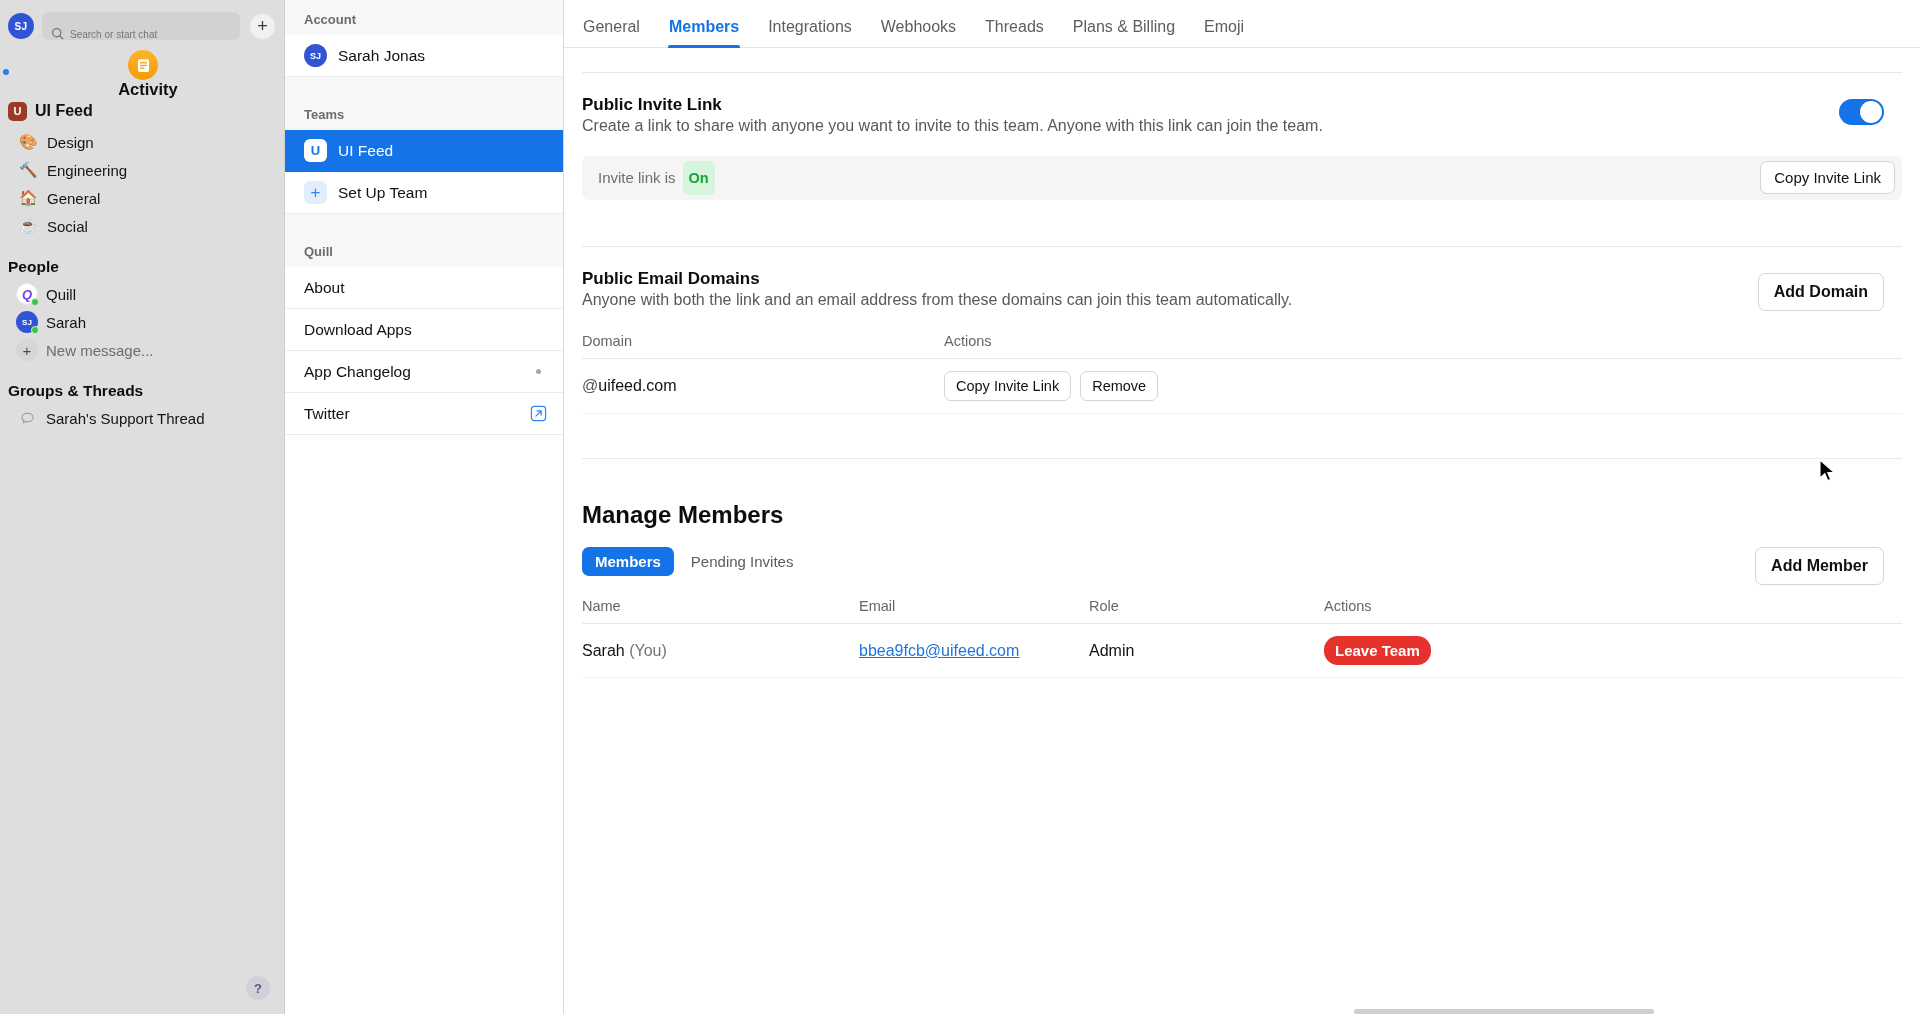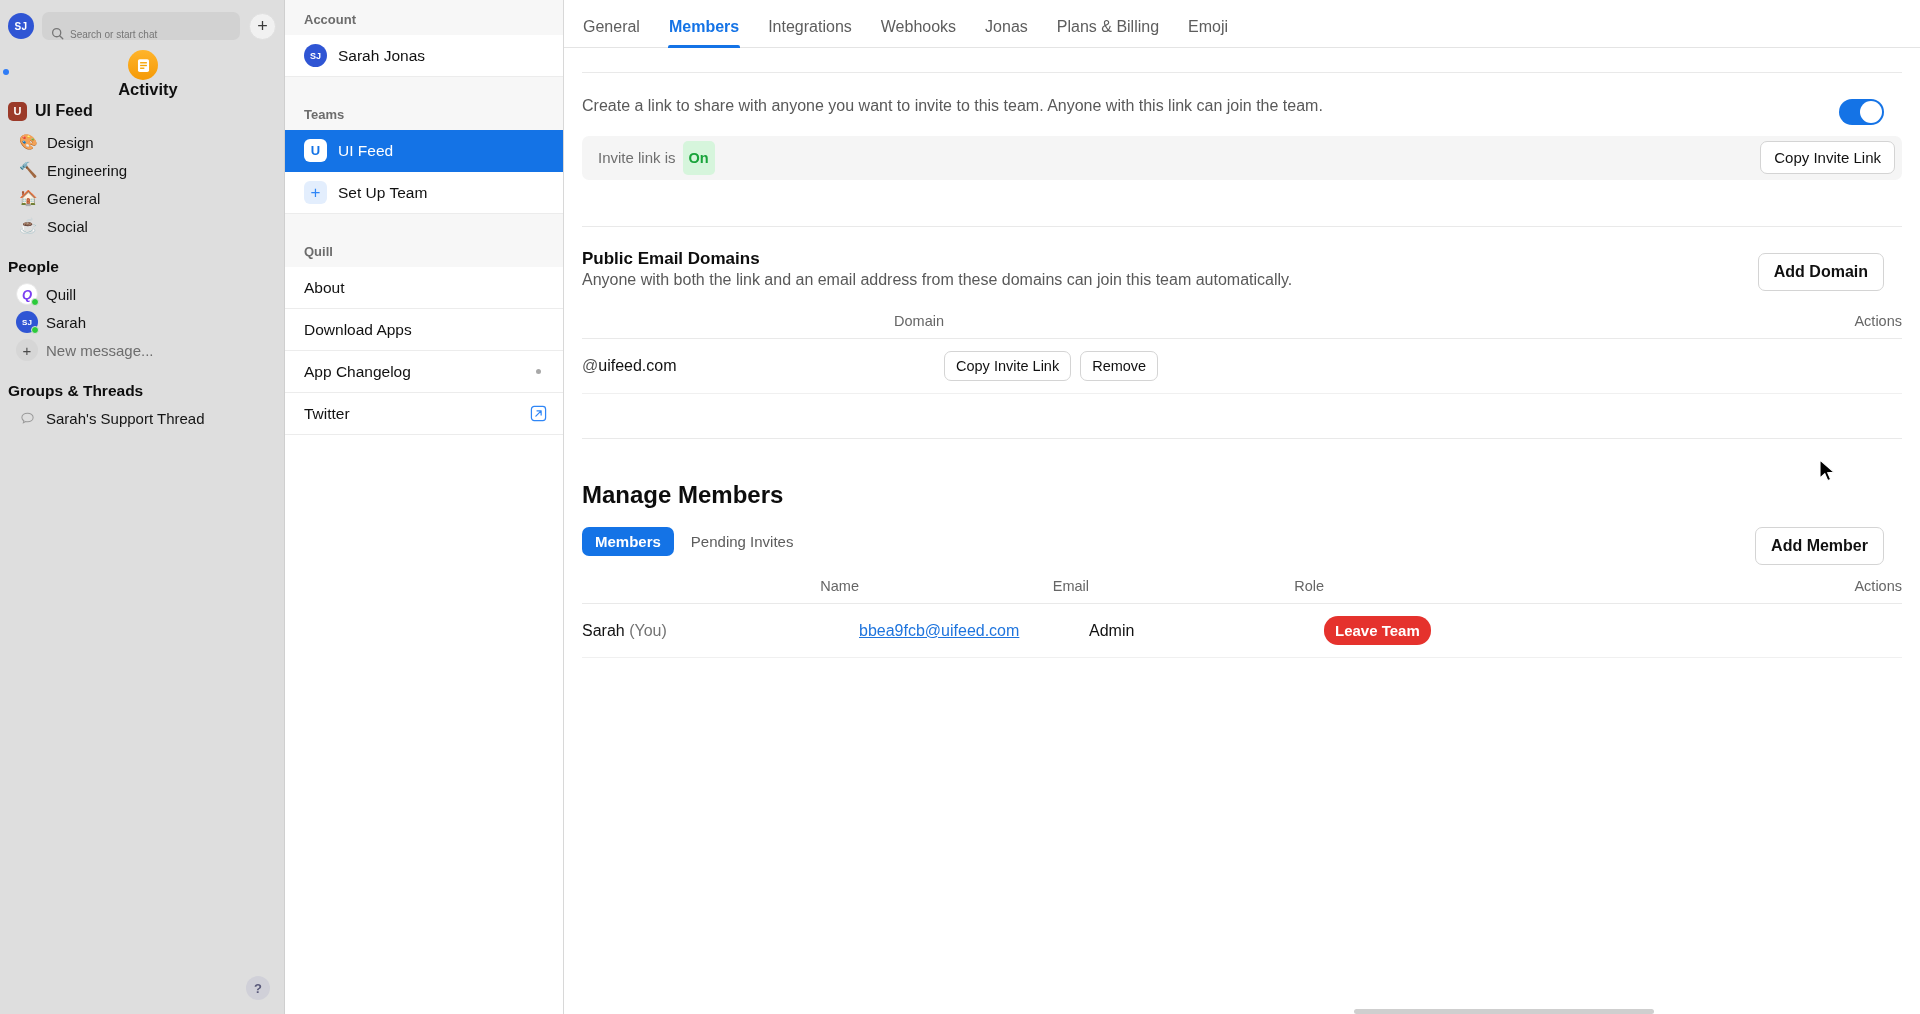--- a/index.html
+++ b/index.html
@@ -182,21 +182,21 @@
     font-size: 15px; color: #111; padding: 7px 13px;
     font-family: "Liberation Sans", sans-serif; white-space: nowrap;
   }
   .btn.sm { font-size: 14.5px; padding: 6px 11px; }
 
   .add-domain-btn { position: absolute; right: 18px; top: 26px; font-weight: 600; font-size: 16px; padding: 9px 15px; }
   .add-member-btn { position: absolute; right: 18px; top: 0; font-weight: 600; font-size: 16px; padding: 9px 15px; }
 
   table.tbl { width: 100%; border-collapse: collapse; margin-top: 22px; }
   table.tbl th {
-    text-align: right; font-size: 14.5px; font-weight: 400; color: #666;
+    text-align: left; font-size: 14.5px; font-weight: 400; color: #666;
     padding: 0 0 9px 0; border-bottom: 1px solid #e9e9e9;
   }
   table.tbl td { padding: 12px 0; font-size: 16px; color: #111; border-bottom: 1px solid #f0f0f0; vertical-align: middle; }
   .dom-at { color: #555; }
   .cell-actions { display: flex; gap: 9px; }
 
   .seg-wrap { display: flex; align-items: center; gap: 4px; margin-top: 18px; position: relative; }
   .seg {
     font-size: 15px; padding: 6px 13px; border-radius: 7px; color: #5d5d5d;
   }
@@ -350,31 +350,32 @@
     </div>
   </div>
 
   <div class="main">
 
     <div class="tabs">
       <div class="tab">General</div>
       <div class="tab active">Members</div>
       <div class="tab">Integrations</div>
       <div class="tab">Webhooks</div>
-      <div class="tab">Jonas</div>
+      <div class="tab">Threads</div>
       <div class="tab">Plans &amp; Billing</div>
       <div class="tab">Emoji</div>
     </div>
 
     <div class="content">
 
 
       <div class="hr"></div>
 
       <div class="sect">
+        <div class="sect-title">Public Invite Link</div>
         <div class="sect-desc">Create a link to share with anyone you want to invite to this team. Anyone with this link can join the team.</div>
         <div class="toggle">
           <div class="knob"></div>
         </div>
         <div class="invite-bar">
           <div class="lt">
             <span>Invite link is</span>
             <span class="on-pill">On</span>
           </div>
           <button class="btn">Copy Invite Link</button>

